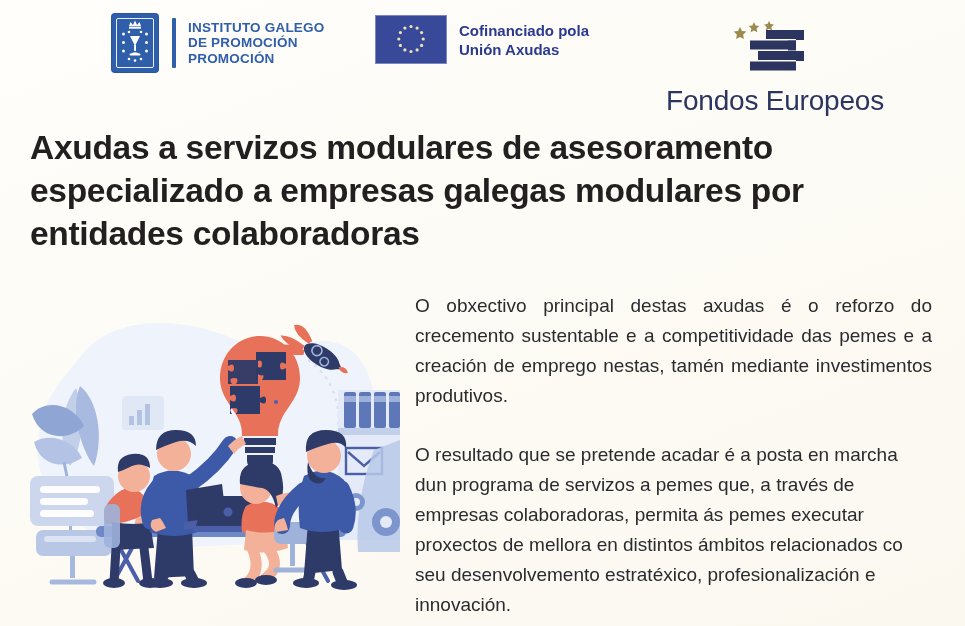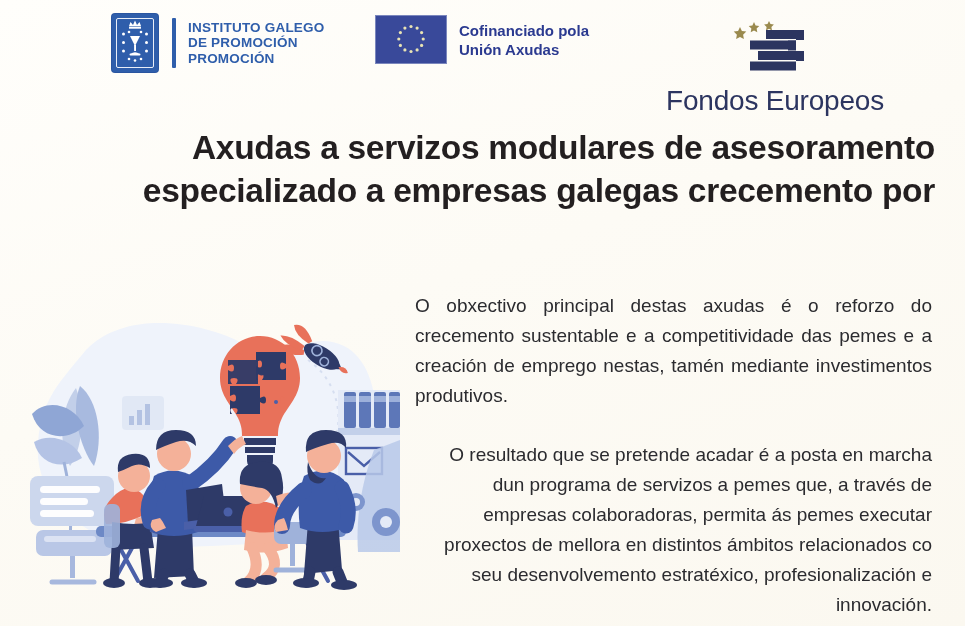--- a/index.html
+++ b/index.html
@@ -49,34 +49,34 @@
   
   .fondos{position:absolute;left:618px;top:10px;display:flex;align-items:center;gap:14px;flex-direction:column;}
   .fondos-mark{width:94px;height:62px;position:relative;}
   .fondos-text{
     color:#2c3560;font-size:28px;line-height:30px;letter-spacing:-.2px;
   }
 
   
   .title{
     position:absolute;left:30px;top:104px;width:905px;
-    text-align:right;color:#231f20;
+    text-align:left;color:#231f20;
     font-weight:bold;font-size:33.5px;line-height:43px;
     letter-spacing:-.3px;
   }
 
   
   .body-col{
     position:absolute;left:407px;top:283px;width:533px;
     color:#2b2b2f;font-size:19px;line-height:30px;
     text-align:justify;
   }
   .body-col p{margin:8px;}
   .body-col p + p{margin-top:29px;}
-  .body-col p:last-child{text-align:right;}
+  .body-col p:last-child{text-align:left;}
 
   
   .illus{position:absolute;left:8px;top:290px;width:392px;height:300px;}
   .illus svg{display:block;}
 </style>
 </head>
 <body>
 
 <div class="page">
 
@@ -161,21 +161,22 @@
             <rect x="68" y="41" width="8" height="10"></rect>
           </g>
         </svg>
       </div>
       <div class="fondos-text">Fondos Europeos</div>
     </div>
   </div>
 
   <h1 class="title">
     <span>Axudas a servizos modulares de asesoramento</span><br>
-    <span>especializado a empresas galegas crecemento por</span><br>
+    <span>especializado a empresas galegas modulares por</span><br>
+    <span>entidades colaboradoras</span>
   </h1>
 
   <div class="body-col">
     <p>O obxectivo principal destas axudas é o reforzo do crecemento sustentable e a competitividade das pemes e a creación de emprego nestas, tamén mediante investimentos produtivos.</p>
     <p>O resultado que se pretende acadar é a posta en marcha dun programa de servizos a pemes que, a través de empresas colaboradoras, permita ás pemes executar proxectos de mellora en distintos ámbitos relacionados co seu desenvolvemento estratéxico, profesionalización e innovación.</p>
   </div>
 
   <div class="illus">
     <svg width="392" height="300" viewBox="0 0 392 300">
       <defs>

